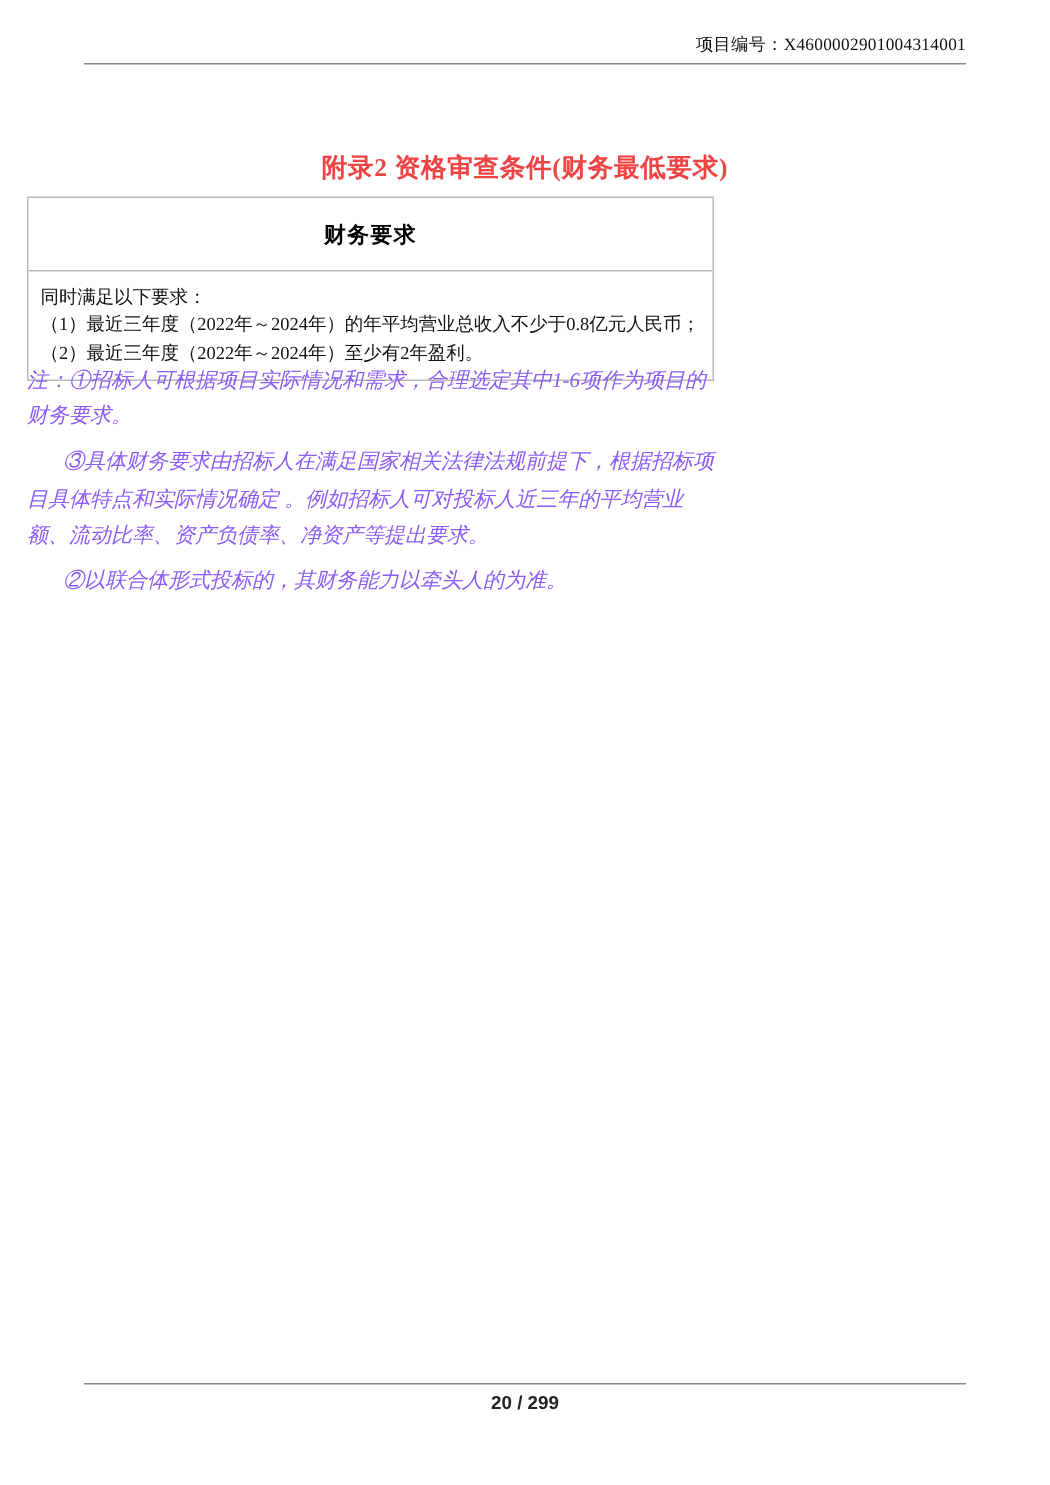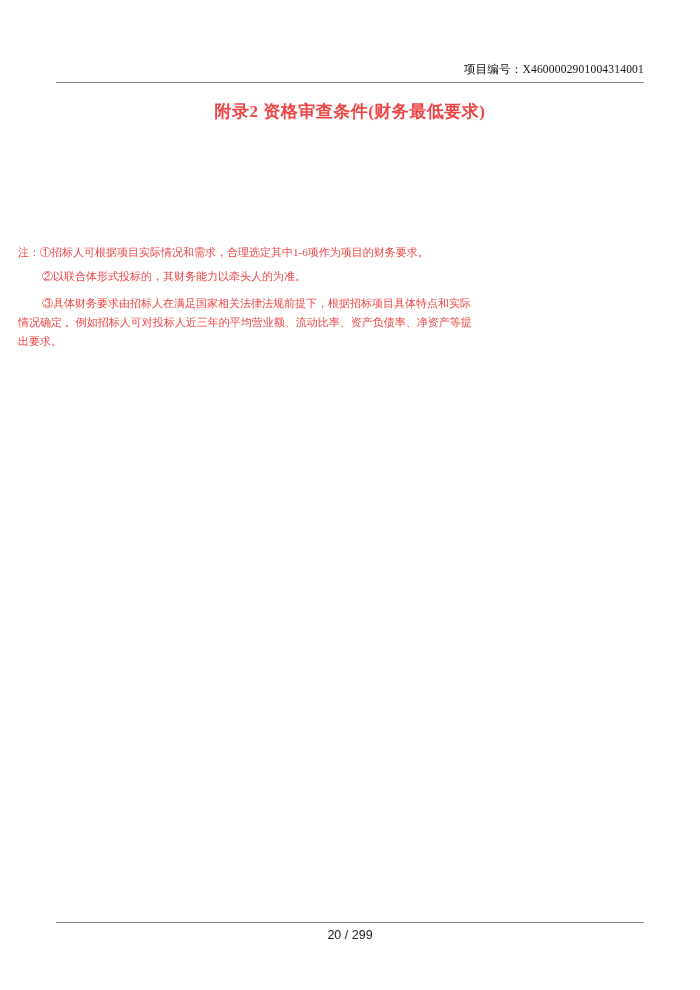--- a/index.html
+++ b/index.html
@@ -22,21 +22,20 @@
     box-sizing: border-box;
   }
 
   
   .header {
     position: absolute;
     top: 22px;
     left: 56px;
     right: 56px;
     height: 22px;
-    margin-top: 40px;
   }
   .header-text {
     position: absolute;
     right: 0;
     top: 0;
     font-size: 11.5px;
     letter-spacing: 0.2px;
     color: #111111;
     white-space: nowrap;
     font-family: "Liberation Serif", serif;
@@ -91,23 +90,24 @@
   .req-line {
     white-space: nowrap;
   }
 
   
   .notes {
     position: absolute;
     top: 244px;
     left: 18px;
     width: 462px;
-    font-size: 11px;
+    font-size: 14px;
     line-height: 1.62;
-    color: #ef4444;
+    color: #8b5cf6;
+    font-style: italic;
   }
   .note-row {
     display: block;
     margin-bottom: 6px;
   }
   .note-1 {
     text-indent: 0;
   }
   .note-2 {
     text-indent: 24px;
@@ -139,39 +139,48 @@
   }
   .footer-page {
     position: absolute;
     left: 0;
     right: 0;
     top: 6px;
     text-align: center;
     font-size: 12.5px;
     color: #222222;
     font-family: "Liberation Sans", sans-serif;
+    font-weight: bold;
   }
 </style>
 </head>
 <body>
 
 <div class="page">
 
   <div class="header">
     <div class="header-text">项目编号：X4600002901004314001</div>
     <div class="header-rule"></div>
   </div>
 
   <div class="doc-title">附录2  资格审查条件(财务最低要求)</div>
 
+  <div class="req-table">
+    <div class="req-table-head">财务要求</div>
+    <div class="req-table-body">
+      <div class="req-line">同时满足以下要求：</div>
+      <div class="req-line">（1）最近三年度（2022年～2024年）的年平均营业总收入不少于0.8亿元人民币；</div>
+      <div class="req-line">（2）最近三年度（2022年～2024年）至少有2年盈利。</div>
+    </div>
+  </div>
 
   <div class="notes">
     <div class="note-row note-1">注：①招标人可根据项目实际情况和需求，合理选定其中1-6项作为项目的财务要求。</div>
+    <div class="note-row note-3">③具体财务要求由招标人在满足国家相关法律法规前提下，根据招标项目具体特点和实际情况确定 。例如招标人可对投标人近三年的平均营业额、流动比率、资产负债率、净资产等提出要求。</div>
     <div class="note-row note-2">②以联合体形式投标的，其财务能力以牵头人的为准。</div>
-    <div class="note-row note-3">③具体财务要求由招标人在满足国家相关法律法规前提下，根据招标项目具体特点和实际情况确定 。例如招标人可对投标人近三年的平均营业额、流动比率、资产负债率、净资产等提出要求。</div>
   </div>
 
   <div class="footer">
     <div class="footer-rule"></div>
     <div class="footer-page">20 / 299</div>
   </div>
 
 </div>
 
 </body></html>

